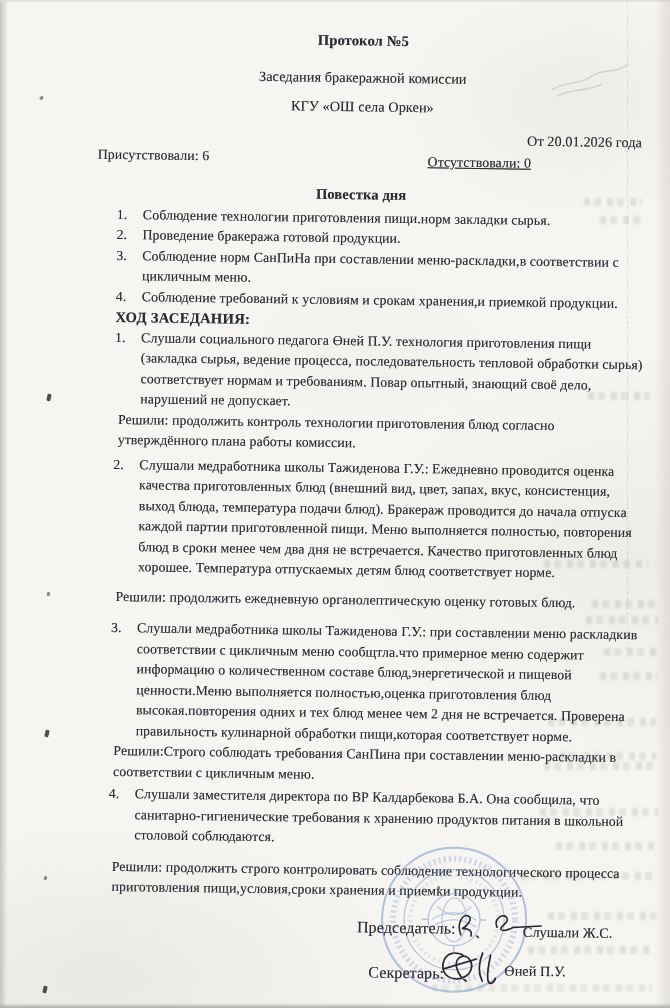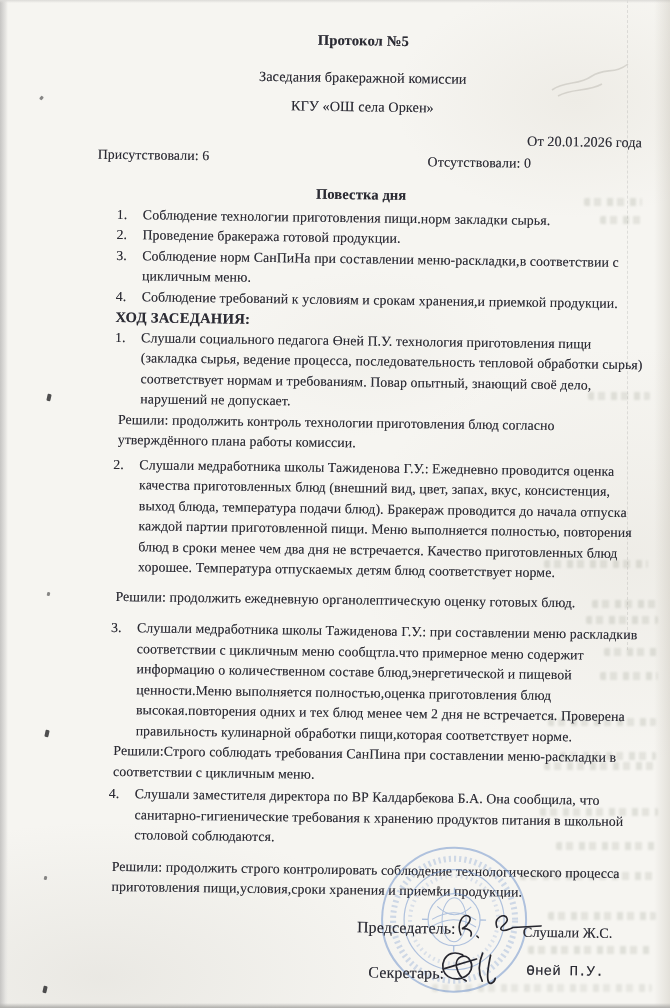--- a/index.html
+++ b/index.html
@@ -43,21 +43,21 @@
     text-shadow:0 0 .6px rgba(40,40,55,.5);}
   .center{text-align:center;padding-left:40px;}
   .h-bold{font-weight:bold;font-size:14.6px;}
   .h-reg{font-size:14.2px;}
   .title{margin-bottom:16px;}
   .sub1{margin-bottom:9px;}
   .sub2{margin-bottom:11px;}
   .date-line{text-align:right;padding-right:2px;margin-bottom:0;}
   .attendance{position:relative;height:22px;}
   .attendance .present{position:absolute;left:58px;top:0;}
-  .attendance .absent{position:absolute;left:388px;top:3px;}
+  .attendance .absent{position:absolute;left:388px;top:3px;text-decoration:underline;}
   .agenda-heading{margin-top:14px;margin-bottom:3px;}
   .list{margin-left:78px;width:528px;}
   .row{display:flex;}
   .row .num{flex:none;width:26px;}
   .row .txt{flex:1;}
   .proceedings-heading{margin-left:78px;font-weight:bold;font-size:14.6px;letter-spacing:.3px;}
   .sec{margin-left:78px;width:528px;display:flex;}
   .sec .num{flex:none;width:26px;}
   .sec .body{flex:1;}
   .decision{margin-left:82px;width:522px;}
@@ -68,21 +68,21 @@
   .d4{margin-top:11px;}
 
   .sig-area{position:relative;height:120px;margin-top:4px;}
   .stamp{position:absolute;left:348px;top:-64px;z-index:0;}
   .sig-row-label{position:absolute;z-index:2;font-size:16px;}
   .sig-name{position:absolute;z-index:2;font-size:14.2px;}
   .sig-ink{position:absolute;z-index:3;}
   .lbl1{left:328px;top:12px;}
   .name1{left:494px;top:14px;}
   .lbl2{left:340px;top:57px;}
-  .name2{left:498px;top:53px;font-family:Liberation Mono, monospace;}
+  .name2{left:476px;top:53px;}
 </style>
 </head>
 <body>
 
 <div class="page">
 
   <div class="fold-line"></div>
   <svg class="scribble" style="left:548px;top:56px;" width="84" height="44">
     <path d="M4 34 C18 24 30 30 44 20 C56 12 68 18 80 8 M10 40 C24 32 40 36 54 28" stroke="#9a978e" stroke-width="1.6" fill="none"></path>
   </svg>

